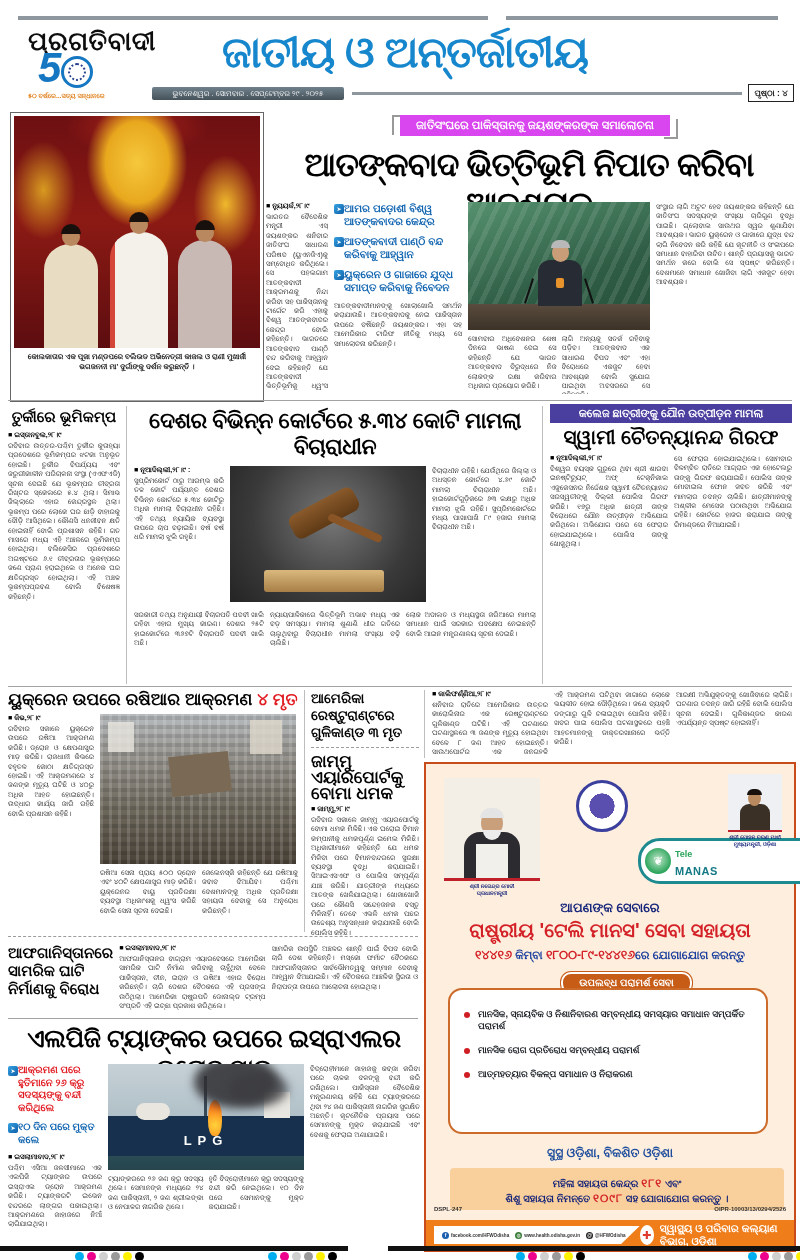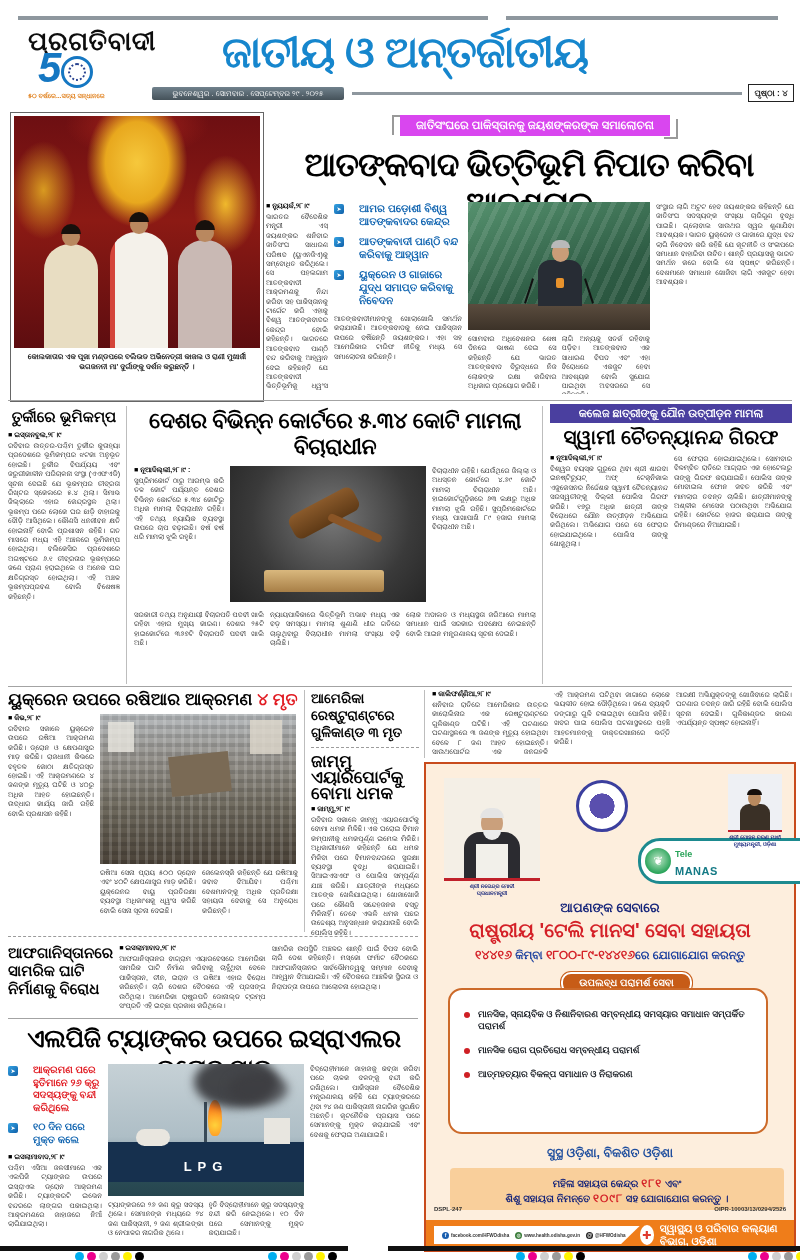--- a/index.html
+++ b/index.html
@@ -24,21 +24,21 @@
            text-align:center;border-radius:2px;}
   .pageno{border:1.5px solid #222;font-size:8.5px;font-weight:bold;text-align:center;background:#fff;}
   .grayband{position:absolute;height:4px;background:#8e979e;}
   
   .kicker-red{background:#d946ef;color:#fff;font-weight:bold;font-size:11.5px;text-align:center;padding:4px 10px;}
   .kicker-indigo{background:#4a3f9f;color:#fff;font-weight:bold;font-size:11px;text-align:center;padding:3px 4px;}
   .hl{font-weight:800;color:#000;}
   .bracket-l{position:absolute;width:12px;height:18px;border-left:2px solid #999;border-top:2px solid #999;}
   .bracket-r{position:absolute;width:12px;height:18px;border-right:2px solid #999;border-bottom:2px solid #999;}
   
-  .lead-b{display:flex;gap:15px;margin-bottom:7px;align-items:flex-start;}
+  .lead-b{display:flex;gap:0;margin-bottom:7px;align-items:flex-start;}
   .bq{flex:0 0 10px;width:10px;height:10px;border-radius:2px;margin-top:2px;
       background:linear-gradient(135deg,#35a3e3,#0f5fa8);color:#fff;font-size:6px;line-height:10px;text-align:center;}
   .lead-b span.t{font-size:10.5px;line-height:13px;font-weight:800;color:#1064b0;}
   
   .photo{position:relative;overflow:hidden;}
   .frame{border:1px solid #666;background:#fff;padding:3px;}
   .cap{font-size:7.3px;font-weight:bold;text-align:center;line-height:9.5px;color:#111;}
   .ph-durga{background:
     radial-gradient(70px 90px at 50% 20%,#f6c83c 0%,#e8a81e 45%,rgba(232,168,30,0) 72%),
     radial-gradient(46px 70px at 86% 38%,#f0b92c 0%,rgba(240,185,44,0) 70%),
@@ -366,21 +366,21 @@
         <span class="t" style="color:#e11b22;font-size:10px;line-height:12.5px;">ଆକ୍ରମଣ ପରେ ହୁତିମାନେ ୨୬ କ୍ରୁ ସଦସ୍ୟଙ୍କୁ ବନ୍ଦୀ କରିଥିଲେ</span>
       </div>
       <div class="lead-b">
         <span class="bq">➤</span>
         <span class="t" style="font-size:10px;line-height:12.5px;">୧୦ ଦିନ ପରେ ମୁକ୍ତ କଲେ</span>
       </div>
       <div class="dateline">■ ଇସଲାମାବାଦ,୨୮।୯</div>
       <div class="body-txt" style="height:92px;">ପଶ୍ଚିମ ଏସିଆ ଜଳସୀମାରେ ଏକ ଏଲପିଜି ଟ୍ୟାଙ୍କର ଉପରେ ଇସ୍ରାଏଲ ଡ୍ରୋନ ଆକ୍ରମଣ କରିଛି। ଟ୍ୟାଙ୍କରଟି ଇଭେନ ବନ୍ଦରରେ ଲାଙ୍ଗର ପକାଇଥିଲା। ଆକ୍ରମଣରେ ଜାହାଜରେ ନିଆଁ ଲାଗିଯାଇଥିଲା।</div>
     </div>
     <div style="flex:0 0 196px;overflow:hidden;">
-      <div class="photo ph-lpg" style="width:196px;height:132px;">
+      <div class="photo ph-lpg" style="width:196px;height:106px;">
         <div style="position:absolute;bottom:14px;left:0;right:0;height:40px;background:#16304e;"></div>
         <div style="position:absolute;bottom:50px;left:28px;width:34px;height:17px;border-radius:9px;background:#e9e6df;"></div>
         <div style="position:absolute;bottom:52px;right:14px;width:26px;height:26px;background:#e8e6e0;"></div>
         <div style="position:absolute;bottom:54px;left:96px;width:3px;height:40px;background:#394a58;"></div>
         <div style="position:absolute;left:100px;top:36px;width:14px;height:36px;border-radius:50% 50% 40% 40%;background:radial-gradient(circle at 50% 70%,#ffd23a,#ff7d1a 70%);"></div>
         <div style="position:absolute;left:86px;top:-8px;width:84px;height:52px;border-radius:50%;background:rgba(45,45,48,.85);filter:blur(5px);"></div>
         <div style="position:absolute;left:120px;top:8px;width:60px;height:34px;border-radius:50%;background:rgba(60,60,64,.75);filter:blur(5px);"></div>
         <div class="abs" style="bottom:22px;left:0;right:0;text-align:center;color:#fff;font-weight:800;font-size:13px;letter-spacing:6px;">LPG</div>
       </div>
       <div class="cols" style="margin-top:4px;gap:5px;height:42px;">

